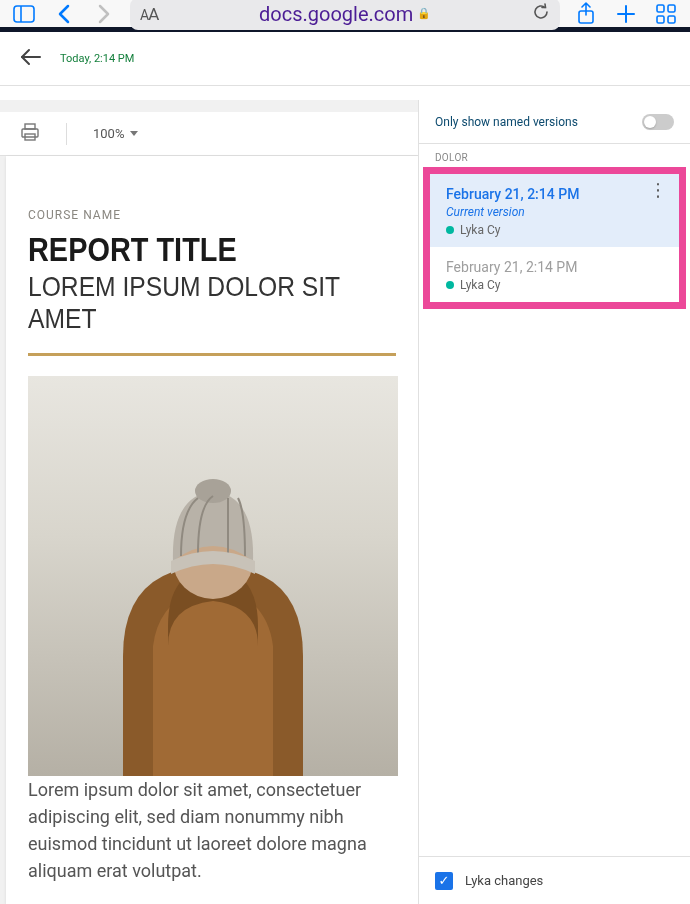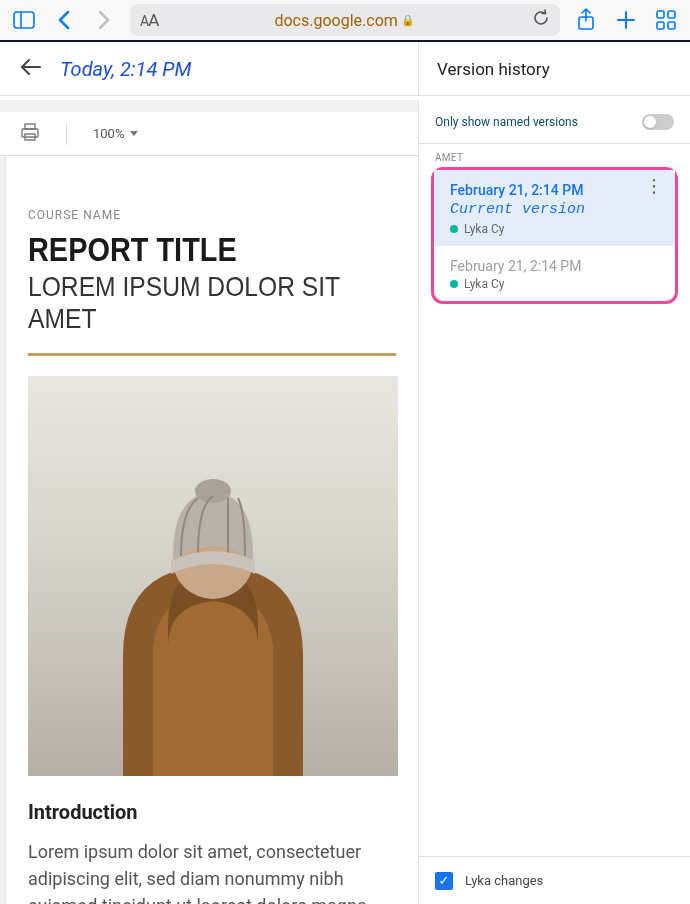--- a/index.html
+++ b/index.html
@@ -7,26 +7,26 @@
       font-family: -apple-system, BlinkMacSystemFont, "Segoe UI", Roboto, Helvetica, Arial, sans-serif;
       width: 690px;
       height: 904px;
       background: #fff;
       overflow: hidden;
       position: relative;
     }
 
     
     .browser-bar {
-      height: 42px;
+      height: 32px;
       display: flex;
       align-items: center;
       padding: 0 10px;
       gap: 12px;
-      border-bottom: 2px solid #0f172a;
+      border-bottom: 5px solid #0f172a;
       background: #f8f8f8;
     }
     .browser-bar .icon-btn {
       width: 28px;
       height: 28px;
       display: flex;
       align-items: center;
       justify-content: center;
       color: #007aff;
       cursor: pointer;
@@ -45,22 +45,22 @@
     }
     .addr-wrap .aa {
       position: absolute;
       left: 10px;
       font-size: 14px;
       color: #555;
       letter-spacing: -1px;
     }
     .addr-wrap .aa .big { font-size: 17px; }
     .addr-text {
-      font-size: 16px;
-      color: #a16207;
+      font-size: 20px;
+      color: #4c1d95;
     }
     .addr-lock { font-size: 11px; color: #555; margin-left: 4px; }
     .addr-reload {
       position: absolute;
       right: 10px;
       color: #555;
     }
 
     
     .app-header {
@@ -70,21 +70,21 @@
       border-bottom: 1px solid #e0e0e0;
     }
     .app-header-left {
       display: flex;
       align-items: center;
       padding: 0 20px;
       width: 418px;
       gap: 18px;
     }
     .app-header-left .back-arrow { color: #444; }
-    .app-header-title { font-size: 20px; color: #1d4ed8; font-style: italic; }
+    .app-header-title { font-size: 11px; color: #15803d; }
     .app-header-right {
       flex: 1;
       padding: 0 18px;
       font-size: 17px;
       color: #222;
       border-left: 1px solid #e0e0e0;
       height: 100%;
       display: flex;
       align-items: center;
     }
@@ -214,43 +214,42 @@
       border-radius: 50%;
       box-shadow: 0 1px 2px rgba(0,0,0,0.2);
     }
     .section-label {
       font-size: 10px;
       color: #888;
       padding: 8px 16px 4px 16px;
       letter-spacing: 0.3px;
     }
     .red-box {
-      border: 3px solid #ec4899;
-      margin: 0 12px;
-      border-radius: 12px;
+      border: 7px solid #ec4899;
+      margin: 0 4px;
+      border-radius: 0;
     }
     .version-item {
       padding: 12px 16px 10px 16px;
       position: relative;
     }
     .version-item.current {
       background: #e3edfa;
     }
     .version-date {
       font-size: 14px;
       margin-bottom: 3px;
     }
     .version-item.current .version-date { color: #1a73e8; font-weight: 500; }
     .version-item:not(.current) .version-date { color: #9e9e9e; }
     .version-tag {
-      font-size: 15px;
+      font-size: 12px;
       font-style: italic;
       color: #1a73e8;
       margin-bottom: 4px;
-      font-family: Liberation Mono, monospace;
     }
     .version-author {
       font-size: 12px;
       color: #666;
       display: flex;
       align-items: center;
       gap: 6px;
     }
     .author-dot {
       width: 8px;
@@ -349,21 +348,20 @@
 <div class="app-header">
   <div class="app-header-left">
     <span class="back-arrow">
       <svg width="22" height="18" viewBox="0 0 22 18" fill="none" stroke="#444" stroke-width="2" stroke-linecap="round" stroke-linejoin="round">
           <line x1="20" y1="9" x2="2" y2="9"></line>
           <polyline points="9,2 2,9 9,16"></polyline>
         </svg>
     </span>
     <span class="app-header-title">Today, 2:14 PM</span>
   </div>
-  <div class="app-header-right">Version history</div>
 </div>
 
 <div class="main">
   <div class="doc-area">
     <div class="sub-toolbar" style="background:#fff;">
       <span class="print-icon">
         <svg width="20" height="18" viewBox="0 0 20 18" fill="none" stroke="#777" stroke-width="1.4">
             <rect x="5" y="1" width="10" height="5"></rect>
             <rect x="2" y="6" width="16" height="8" rx="1"></rect>
             <rect x="5" y="11" width="10" height="6"></rect>
@@ -399,31 +397,30 @@
           <g stroke="#908a80" stroke-width="2" fill="none">
             <path d="M118 160 Q118 115 135 102"></path>
             <path d="M135 158 Q135 110 150 100"></path>
             <path d="M165 158 Q165 110 165 102"></path>
             <path d="M182 160 Q182 115 175 102"></path>
           </g>
 
           <path d="M108 165 Q150 145 192 165 L192 178 Q150 158 108 178 Z" fill="#c8c2b8"></path>
         </svg>
       </div>
-      <div class="intro-h">Introduction</div>
       <div class="intro-p">Lorem ipsum dolor sit amet, consectetuer adipiscing elit, sed diam nonummy nibh euismod tincidunt ut laoreet dolore magna aliquam erat volutpat.</div>
     </div>
   </div>
 
   <div class="version-panel">
     <div class="version-filter">
       <span>Only show named versions</span>
       <div class="toggle"></div>
     </div>
-    <div class="section-label">AMET</div>
+    <div class="section-label">DOLOR</div>
 
     <div class="red-box">
       <div class="version-item current">
         <div class="version-date">February 21, 2:14 PM</div>
         <div class="version-tag">Current version</div>
         <div class="version-author">
           <span class="author-dot"></span>
           <span>Lyka Cy</span>
         </div>
         <div class="more-dots">⋮</div>

